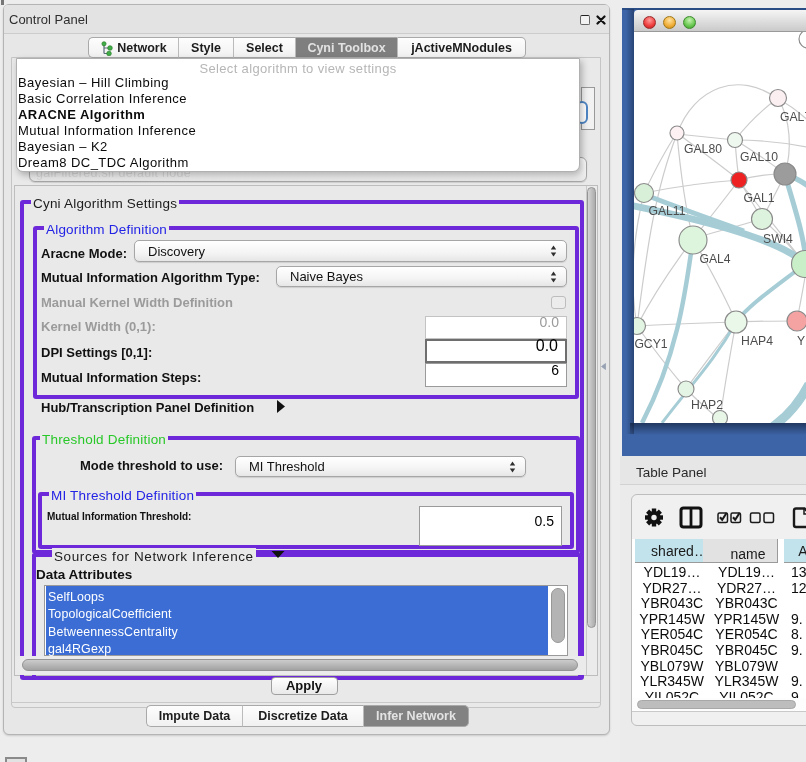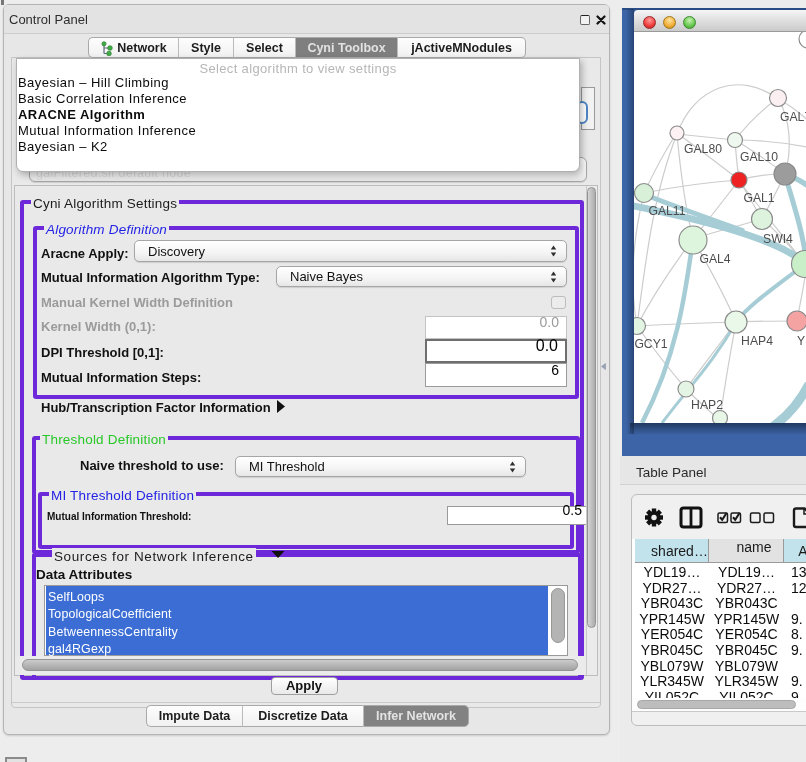--- a/index.html
+++ b/index.html
@@ -56,29 +56,29 @@
 <div class="abs" style="left:581px;top:87px;width:14px;height:43px;border:1px solid #999;background:#f2f2f2;box-sizing:border-box;"></div>
 <div class="abs" style="left:576px;top:101px;width:12px;height:23px;border:2.5px solid #4e86c4;border-radius:6px;background:#fff;box-sizing:border-box;"></div>
 
 <div class="abs" style="left:14px;top:185px;width:584px;height:491px;background:#e9e9e9;
      border:1px solid #bdbdbd;box-sizing:border-box;"></div>
 
 <div class="grp" style="left:20px;top:200px;width:556px;height:472px;">
   <span class="gt" style="left:7px;">Cyni Algorithm Settings</span>
 </div>
 
-<div class="grp" style="left:33px;top:226px;width:538px;height:165px;font-style:italic;">
+<div class="grp" style="left:33px;top:226px;width:538px;height:165px;">
   <span class="gt" style="color:#2323e6;left:7px;">Algorithm Definition</span>
 </div>
 
-<div class="abs lbl" style="left:41px;top:246px;font-size:13px;font-weight:bold;color:#111;">Aracne Apply:</div>
+<div class="abs lbl" style="left:41px;top:246px;font-size:13px;font-weight:bold;color:#111;">Aracne Mode:</div>
 <div class="abs lbl" style="left:41px;top:270px;font-size:13px;font-weight:bold;color:#111;">Mutual Information Algorithm Type:</div>
 <div class="abs lbl" style="left:41px;top:295px;font-size:13px;font-weight:bold;color:#9b9b9b;">Manual Kernel Width Definition</div>
 <div class="abs lbl" style="left:41px;top:319px;font-size:13px;font-weight:bold;color:#9b9b9b;">Kernel Width (0,1):</div>
-<div class="abs lbl" style="left:41px;top:345px;font-size:13px;font-weight:bold;color:#111;">DPI Threshold [0,1]:</div>
+<div class="abs lbl" style="left:41px;top:345px;font-size:13px;font-weight:bold;color:#111;">DPI Settings [0,1]:</div>
 <div class="abs lbl" style="left:41px;top:370px;font-size:13px;font-weight:bold;color:#111;">Mutual Information Steps:</div>
 
 <div class="combo" style="left:134px;top:240px;width:431px;height:20px;">
   <span class="ct">Discovery</span>
   <svg class="ar" viewBox="0 0 7 12">
       <path d="M3.5 0.5 L6.2 4.4 H0.8 Z" fill="#2e2e2e"></path>
       <path d="M3.5 11.5 L0.8 7.6 H6.2 Z" fill="#2e2e2e"></path>
     </svg>
 </div>
 <div class="combo" style="left:276px;top:266px;width:289px;height:19px;">
@@ -95,42 +95,42 @@
 <div class="tin" style="left:425px;top:316px;width:142px;height:23px;border:1px solid #c3c3c3;box-sizing:border-box;">
   <span style="color:#9b9b9b;">0.0</span>
   </div>
 <div class="tin" style="left:425px;top:339px;width:142px;height:24px;border:2px solid #6e6e6e;box-sizing:border-box;">
   <span style="color:#000;font-size:16px;font-weight:500;">0.0</span>
   </div>
 <div class="tin" style="left:425px;top:363px;width:142px;height:24px;border:1px solid #9a9a9a;box-sizing:border-box;">
   <span style="color:#000;">6</span>
   </div>
 
-<div class="abs lbl" style="left:41px;top:400px;font-size:13px;font-weight:bold;color:#111;">Hub/Transcription Factor Information</div>
+<div class="abs lbl" style="left:41px;top:400px;font-size:13px;font-weight:bold;color:#111;">Hub/Transcription Panel Definition</div>
 <svg class="abs" style="left:276px;top:400px;" width="10" height="13" viewBox="0 0 10 13">
   <path d="M1 0 L9 6.5 L1 13 Z" fill="#111"></path>
   </svg>
 
 <div class="grp" style="left:32px;top:436px;width:540px;height:110px;">
   <span class="gt" style="color:#28c828;left:4px;">Threshold Definition</span>
 </div>
-<div class="abs lbl" style="left:80px;top:458px;font-size:13px;font-weight:bold;color:#111;">Naive threshold to use:</div>
+<div class="abs lbl" style="left:80px;top:458px;font-size:13px;font-weight:bold;color:#111;">Mode threshold to use:</div>
 <div class="combo" style="left:235px;top:456px;width:289px;height:19px;">
   <span class="ct">MI Threshold</span>
   <svg class="ar" viewBox="0 0 7 12">
       <path d="M3.5 0.5 L6.2 4.4 H0.8 Z" fill="#2e2e2e"></path>
       <path d="M3.5 11.5 L0.8 7.6 H6.2 Z" fill="#2e2e2e"></path>
     </svg>
 </div>
 
 <div class="grp" style="left:38px;top:492px;width:528px;height:49px;">
   <span class="gt" style="color:#2323e6;left:7px;">MI Threshold Definition</span>
 </div>
 <div class="abs lbl" style="left:47px;top:511px;font-size:10px;font-weight:bold;color:#111;text-align:right;">Mutual Information Threshold:</div>
-<div class="tin" style="left:419px;top:506px;width:143px;height:19px;border:1px solid #9a9a9a;box-sizing:border-box;margin-left:28px;">
+<div class="tin" style="left:419px;top:506px;width:143px;height:40px;border:1px solid #9a9a9a;box-sizing:border-box;">
   <span style="color:#000;">0.5</span>
   </div>
 
 <div class="grp" style="left:32px;top:553px;width:542px;height:123px;border-bottom:none;">
   <span class="gt" style="left:16px;letter-spacing:.6px;">Sources for Network Inference</span>
 </div>
 <svg class="abs" style="left:270px;top:550px;" width="16" height="9" viewBox="0 0 13 9">
   <path d="M0 1 L13 1 L6.5 8 Z" fill="#111"></path>
   </svg>
 <div class="abs lbl" style="left:36px;top:567px;font-size:13.5px;font-weight:bold;color:#111;">Data Attributes</div>
@@ -277,21 +277,21 @@
       <rect x="133" y="19" width="9.5" height="9.5" rx="1.5"></rect>
     </g>
     <path d="M165 14.5 h8.5 l5 5 v11.5 a2 2 0 0 1 -2 2 h-11.5 a2 2 0 0 1 -2 -2 v-14.5 a2 2 0 0 1 2 -2 z" fill="none" stroke="#1a1a1a" stroke-width="2.4"></path>
     <path d="M173 14.5 v5.5 h5.5" fill="none" stroke="#1a1a1a" stroke-width="1.5"></path>
   </svg>
 
 <div class="abs" id="tbl" style="left:632px;top:539px;width:174px;height:159px;background:#fff;overflow:hidden;">
     <div class="abs" style="left:3px;top:0;width:74px;height:24px;background:#c2e2ec;border-right:1px solid #9a9a9a;border-bottom:1px solid #9a9a9a;box-sizing:border-box;display:flex;align-items:center;justify-content:center;font-size:14px;color:#1a1a1a;">
       <span style="transform:translateX(8px);">shared…</span>
     </div>
-    <div class="abs" style="left:77px;top:0;width:75px;height:24px;background:#e2e2e2;border-right:1px solid #9a9a9a;border-bottom:1px solid #9a9a9a;box-sizing:border-box;display:flex;align-items:flex-start;justify-content:center;font-size:14px;color:#1a1a1a;">
+    <div class="abs" style="left:71px;top:0;width:75px;height:24px;background:#e2e2e2;border-right:1px solid #9a9a9a;border-bottom:1px solid #9a9a9a;box-sizing:border-box;display:flex;align-items:flex-end;justify-content:center;font-size:14px;color:#1a1a1a;">
       <span style="transform:translateX(8px);">name</span>
     </div>
     <div class="abs" style="left:152px;top:0;width:23px;height:24px;background:#c2e2ec;border-right:1px solid #9a9a9a;border-bottom:1px solid #9a9a9a;box-sizing:border-box;display:flex;align-items:center;justify-content:center;font-size:14px;color:#1a1a1a;">
       <span style="transform:translateX(8px);">A</span>
     </div>
     <div class="abs" style="left:3px;top:25.5px;width:74px;height:15.55px;display:flex;align-items:center;justify-content:center;font-size:14px;color:#0c0c0c;">YDL19…</div>
     <div class="abs" style="left:77px;top:25.5px;width:75px;height:15.55px;display:flex;align-items:center;justify-content:center;font-size:14px;color:#0c0c0c;">YDL19…</div>
     <div class="abs" style="left:159px;top:25.5px;height:15.55px;display:flex;align-items:center;font-size:14px;color:#0c0c0c;">13</div>
     <div class="abs" style="left:3px;top:41.05px;width:74px;height:15.55px;display:flex;align-items:center;justify-content:center;font-size:14px;color:#0c0c0c;">YDR27…</div>
     <div class="abs" style="left:77px;top:41.05px;width:75px;height:15.55px;display:flex;align-items:center;justify-content:center;font-size:14px;color:#0c0c0c;">YDR27…</div>
@@ -330,13 +330,14 @@
 <div class="abs" style="left:1px;top:0px;width:3px;height:5px;background:#777;"></div>
 
 <div class="abs" id="popup" style="left:16px;top:58px;width:564px;height:114px;background:#fff;
      border:1px solid #b0b0b0;border-radius:0 0 7px 7px;box-sizing:border-box;box-shadow:2px 3px 7px rgba(0,0,0,.28);">
     <div style="position: absolute; left: 0px; right: 0px; top: 2px; text-align: center; font-size: 13px; letter-spacing: 0.35px; color: rgb(182, 182, 182);">Select algorithm to view settings</div>
     <div style="position: absolute; left: 1px; top: 16px; height: 16px; line-height: 16px; font-size: 13px; letter-spacing: 0.45px; color: rgb(10, 10, 10);">Bayesian – Hill Climbing</div>
     <div style="position: absolute; left: 1px; top: 32px; height: 16px; line-height: 16px; font-size: 13px; letter-spacing: 0.45px; color: rgb(10, 10, 10);">Basic Correlation Inference</div>
     <div style="position: absolute; left: 1px; top: 48px; height: 16px; line-height: 16px; font-size: 13px; letter-spacing: 0.45px; color: rgb(10, 10, 10); font-weight: bold;">ARACNE Algorithm</div>
     <div style="position: absolute; left: 1px; top: 64px; height: 16px; line-height: 16px; font-size: 13px; letter-spacing: 0.45px; color: rgb(10, 10, 10);">Mutual Information Inference</div>
     <div style="position: absolute; left: 1px; top: 80px; height: 16px; line-height: 16px; font-size: 13px; letter-spacing: 0.45px; color: rgb(10, 10, 10);">Bayesian – K2</div>
+    <div style="position: absolute; left: 1px; top: 96px; height: 16px; line-height: 16px; font-size: 13px; letter-spacing: 0.45px; color: rgb(10, 10, 10);">Dream8 DC_TDC Algorithm</div>
   </div>
 
 </body></html>

